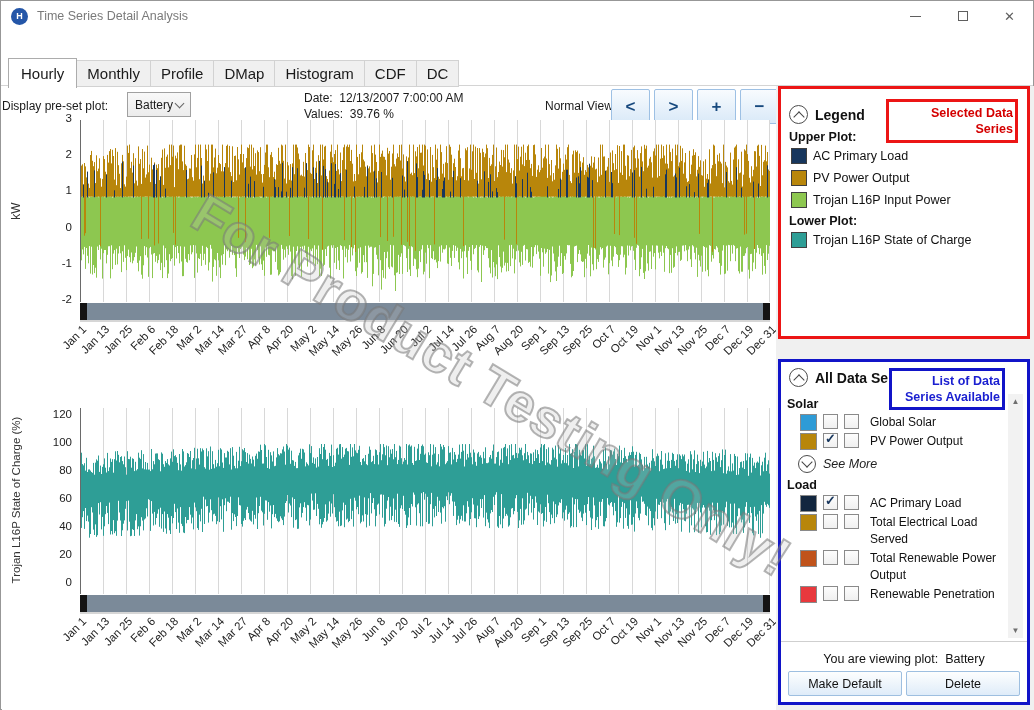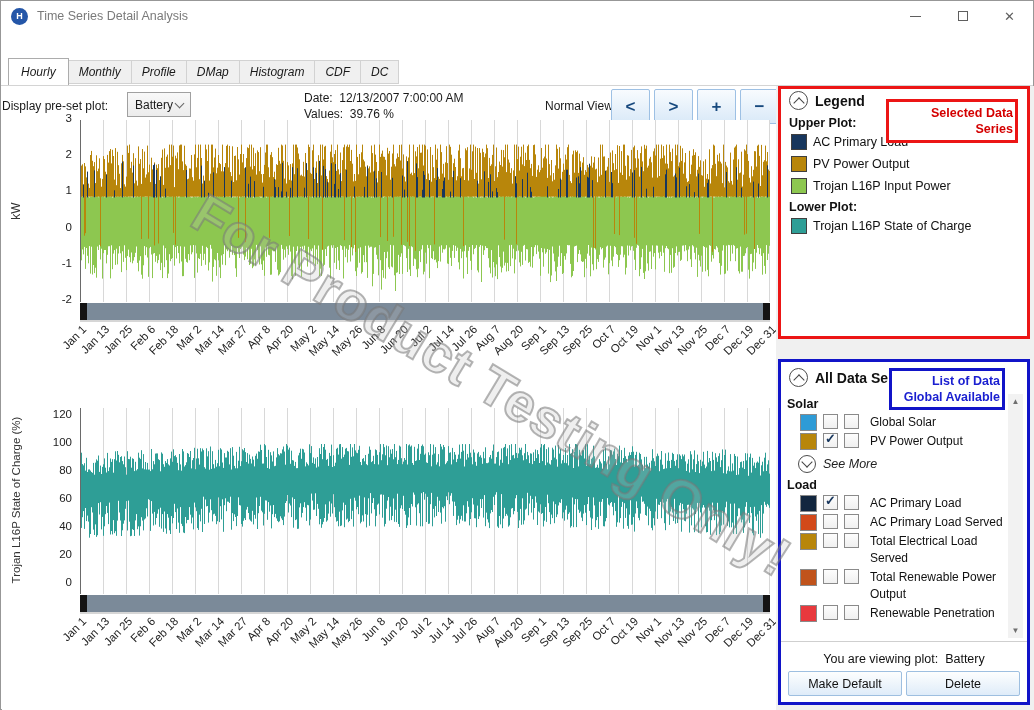--- a/index.html
+++ b/index.html
@@ -8,21 +8,21 @@
   
   .titlebar{position:absolute;left:0;top:0;right:0;height:30px;display:flex;align-items:center;padding-left:10px;box-sizing:border-box;}
   .app-icon{width:17px;height:17px;border-radius:50%;background:#2456A8;color:#fff;font-size:9px;font-weight:bold;display:flex;align-items:center;justify-content:center;}
   .title-text{margin-left:9px;font-size:12.5px;color:#7a7a7a;}
   .winctrls{margin-left:auto;display:flex;height:30px;}
   .wbtn{width:47px;height:30px;display:flex;align-items:center;justify-content:center;color:#5f5f5f;font-size:13px;}
   .min-glyph{width:11px;height:1px;background:#5f5f5f;}
   .max-glyph{width:10px;height:10px;border:1px solid #5f5f5f;box-sizing:border-box;}
   
   .tab-strip{position:absolute;left:8px;top:57px;display:flex;align-items:flex-end;z-index:3;}
-  .tab{background:#f0f0f0;border:1px solid #d2d2d2;margin-left:-1px;padding:4px 10px 4px;font-size:12px;color:#1a1a1a;font-style:italic;}
+  .tab{background:#f0f0f0;border:1px solid #d2d2d2;margin-left:-1px;padding:4px 10px 4px;font-size:15px;color:#1a1a1a;}
   .tab.active{background:#fff;border:1px solid #acacac;border-bottom:none;padding:6px 12px 6px;margin-bottom:-1px;z-index:4;}
   .tabline{position:absolute;left:0;top:84px;width:100%;height:1px;background:#d4d4d4;}
   
   .left-region{position:absolute;left:1px;top:85px;width:774px;height:624px;background:#fff;}
   .sidebar{position:absolute;left:775px;top:85px;width:258px;height:624px;background:#f0f0f0;}
   
   .tb-label{position:absolute;font-size:12px;color:#1a1a1a;}
   .dropdown{position:absolute;left:125px;top:6px;width:64px;height:25px;border:1px solid #a0a0a0;background:linear-gradient(#f8f8f8,#ececec);display:flex;align-items:center;padding:0 7px;box-sizing:border-box;font-size:12px;color:#1a1a1a;}
   .ddchev{width:6px;height:6px;border-left:1.5px solid #666;border-bottom:1.5px solid #666;transform:rotate(-45deg);margin-left:auto;margin-top:-3px;}
   .readout{position:absolute;left:284px;top:4px;font-size:12px;color:#1a1a1a;line-height:16px;margin-left:18px;}
@@ -32,21 +32,21 @@
   .plot{position:absolute;left:78px;background:#fff;}
   .range-bar{position:absolute;left:78px;width:690px;height:17px;background:#7B8A99;box-shadow:0 2px 0 #d6d6d6;}
   .cap{position:absolute;top:0;width:7px;height:100%;background:#141414;}
   .cap.l{left:0}.cap.r{right:0}
   .xlabels{position:absolute;left:0;width:774px;height:52px;}
   .xlab{position:absolute;top:0;width:90px;text-align:right;transform-origin:100% 0;transform:rotate(-45deg);font-size:11.5px;color:#222;white-space:nowrap;}
   .ytick{position:absolute;width:36px;text-align:right;font-size:11.5px;color:#222;}
   .axis-label{position:absolute;text-align:center;font-size:12px;color:#333;transform:rotate(-90deg);white-space:nowrap;}
   .watermark{position:absolute;left:60px;top:268px;width:860px;text-align:center;transform:rotate(31deg);font-size:54px;font-weight:bold;letter-spacing:1px;color:rgba(190,190,190,0.25);-webkit-text-stroke:2px rgba(120,120,120,0.55);pointer-events:none;z-index:6;}
   
-  .legend-panel{position:absolute;left:2px;top:0;width:252px;height:253px;box-sizing:border-box;border:3px solid #EC1515;background:#fff;padding:0 8px;}
+  .legend-panel{position:absolute;left:2px;top:0;width:252px;height:253px;box-sizing:border-box;border:3px solid #EC1515;background:#fff;padding:14px 8px;}
   .panel-header{display:flex;align-items:center;gap:7px;margin:2px 0 6px 0;}
   .panel-title{font-size:14px;font-weight:bold;color:#111;}
   .chev{width:19px;height:19px;border:1.5px solid #4d4d4d;border-radius:50%;display:inline-flex;align-items:center;justify-content:center;box-sizing:border-box;flex:0 0 auto;}
   .chev::before{content:"";width:7px;height:7px;border-left:1.7px solid #444;border-top:1.7px solid #444;}
   .chev.up::before{transform:translateY(2px) rotate(45deg);}
   .chev.down::before{transform:translateY(-2px) rotate(225deg);}
   .ann{position:absolute;background:#fff;text-align:right;font-weight:bold;z-index:5;}
   .ann-red{top:10px;right:9px;width:122px;border:3px solid #EC1515;color:#D40000;font-size:12.5px;line-height:16px;padding:3px 2px;}
   .ann-blue{top:6px;right:22px;width:106px;border:3px solid #1114C8;color:#1A1FD0;font-size:12.5px;line-height:16px;padding:2px 2px;}
   .plot-group-label{font-size:12.5px;font-weight:bold;color:#111;margin:5px 0 3px 0;}
@@ -263,21 +263,21 @@
             <span class="lbl">Trojan L16P State of Charge</span>
           </div>
         </div>
     </div>
 
     <div class="data-panel">
       <div class="panel-header">
         <span class="chev up"></span>
         <span class="panel-title">All Data Series</span>
       </div>
-      <div class="ann ann-blue">List of Data Global Available</div>
+      <div class="ann ann-blue">List of Data Series Available</div>
       <div class="series-list" id="series-list">
           <div class="group-name">Solar</div>
           <div class="srow">
             <span class="sw17" style="background: rgb(46, 155, 214);"></span>
             <span class="cb"></span>
             <span class="cb"></span>
             <span class="slabel">Global Solar</span>
           </div>
           <div class="srow">
             <span class="sw17" style="background: rgb(184, 134, 11);"></span>
@@ -290,26 +290,20 @@
             <span class="txt">See More</span>
           </div>
           <div class="group-name">Load</div>
           <div class="srow">
             <span class="sw17" style="background: rgb(18, 38, 63);"></span>
             <span class="cb checked"></span>
             <span class="cb"></span>
             <span class="slabel">AC Primary Load</span>
           </div>
           <div class="srow">
-            <span class="sw17" style="background: rgb(210, 73, 26);"></span>
-            <span class="cb"></span>
-            <span class="cb"></span>
-            <span class="slabel">AC Primary Load Served</span>
-          </div>
-          <div class="srow">
             <span class="sw17" style="background: rgb(184, 134, 11);"></span>
             <span class="cb"></span>
             <span class="cb"></span>
             <span class="slabel">Total Electrical Load Served</span>
           </div>
           <div class="srow">
             <span class="sw17" style="background: rgb(192, 83, 27);"></span>
             <span class="cb"></span>
             <span class="cb"></span>
             <span class="slabel">Total Renewable Power Output</span>

